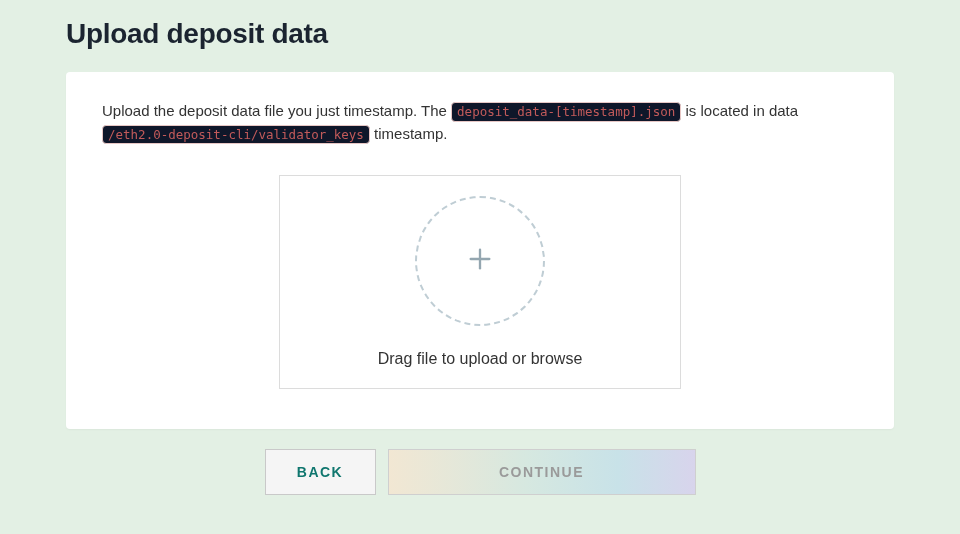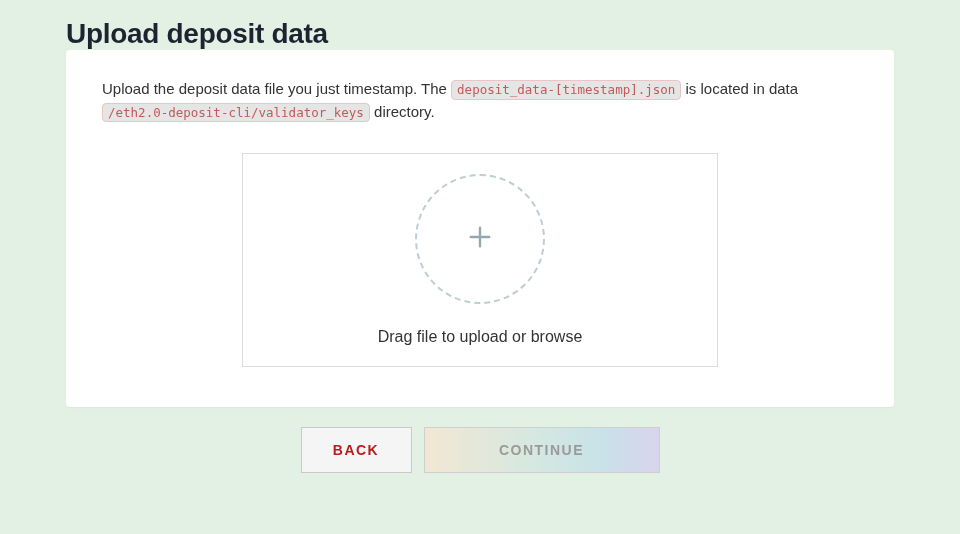--- a/index.html
+++ b/index.html
@@ -8,49 +8,49 @@
       height: 534px;
       background: #e3f0e4;
       font-family: -apple-system, BlinkMacSystemFont, "Segoe UI", Helvetica, Arial, sans-serif;
       color: #333;
       overflow: hidden;
     }
     .page-title {
       font-size: 28px;
       font-weight: 700;
       color: #1b2430;
-      padding: 18px 0 0 66px;
+      padding: 18px 0 22px 66px;
       letter-spacing: -0.3px;
     }
     .card {
       background: #ffffff;
       margin: 0 66px;
       border-radius: 4px;
       padding: 28px 36px 40px 36px;
       box-shadow: 0 1px 2px rgba(0,0,0,0.04);
     }
     .description {
       font-size: 15px;
       line-height: 1.5;
       color: #333;
     }
     .code-chip {
       display: inline-block;
       font-family: ui-monospace, SFMono-Regular, Menlo, Consolas, monospace;
       font-size: 12.5px;
       color: #c25a5a;
-      background: #e5e5e5;
+      background: #0f172a;
       border: 1px solid #e7c7c5;
       border-radius: 4px;
       padding: 0 5px;
       vertical-align: baseline;
       line-height: 1.4;
     }
     .dropzone {
-      width: 476px;
+      width: 402px;
       height: 214px;
       margin: 30px auto 0 auto;
       border: 1px solid #dcdcdc;
       background: #ffffff;
       display: flex;
       flex-direction: column;
       align-items: center;
       justify-content: center;
       gap: 24px;
     }
@@ -86,42 +86,42 @@
       font-weight: 700;
       letter-spacing: 1.5px;
       height: 46px;
       border: 1px solid #c9c9c9;
       cursor: pointer;
       text-transform: uppercase;
     }
     .btn-back {
       width: 111px;
       background: #f5f5f5;
-      color: #b91c1c;
+      color: #0f766e;
     }
     .btn-continue {
-      width: 236px;
+      width: 308px;
       background: linear-gradient(90deg, #f2e7d3 0%, #d6e8e0 45%, #c8e2e8 75%, #d8d4ec 100%);
       color: #9a9a9a;
       border: 1px solid #cfcfcf;
       cursor: default;
     }
   </style>
 </head>
 <body>
 
 <h1 class="page-title">Upload deposit data</h1>
 
 <div class="card">
   <p class="description">
     <span>Upload the deposit data file you just timestamp. The </span>
     <span class="code-chip">deposit_data-[timestamp].json</span>
     <span> is located in data </span>
     <span class="code-chip">/eth2.0-deposit-cli/validator_keys</span>
-    <span> directory.</span>
+    <span> timestamp.</span>
   </p>
 
   <div class="dropzone">
     <div class="dashed-circle">
       <span class="plus-icon">
         <svg viewBox="0 0 24 24" fill="none" stroke-width="2" stroke-linecap="round">
           <line x1="12" y1="4" x2="12" y2="20"></line>
           <line x1="4" y1="12" x2="20" y2="12"></line>
         </svg>
       </span>

